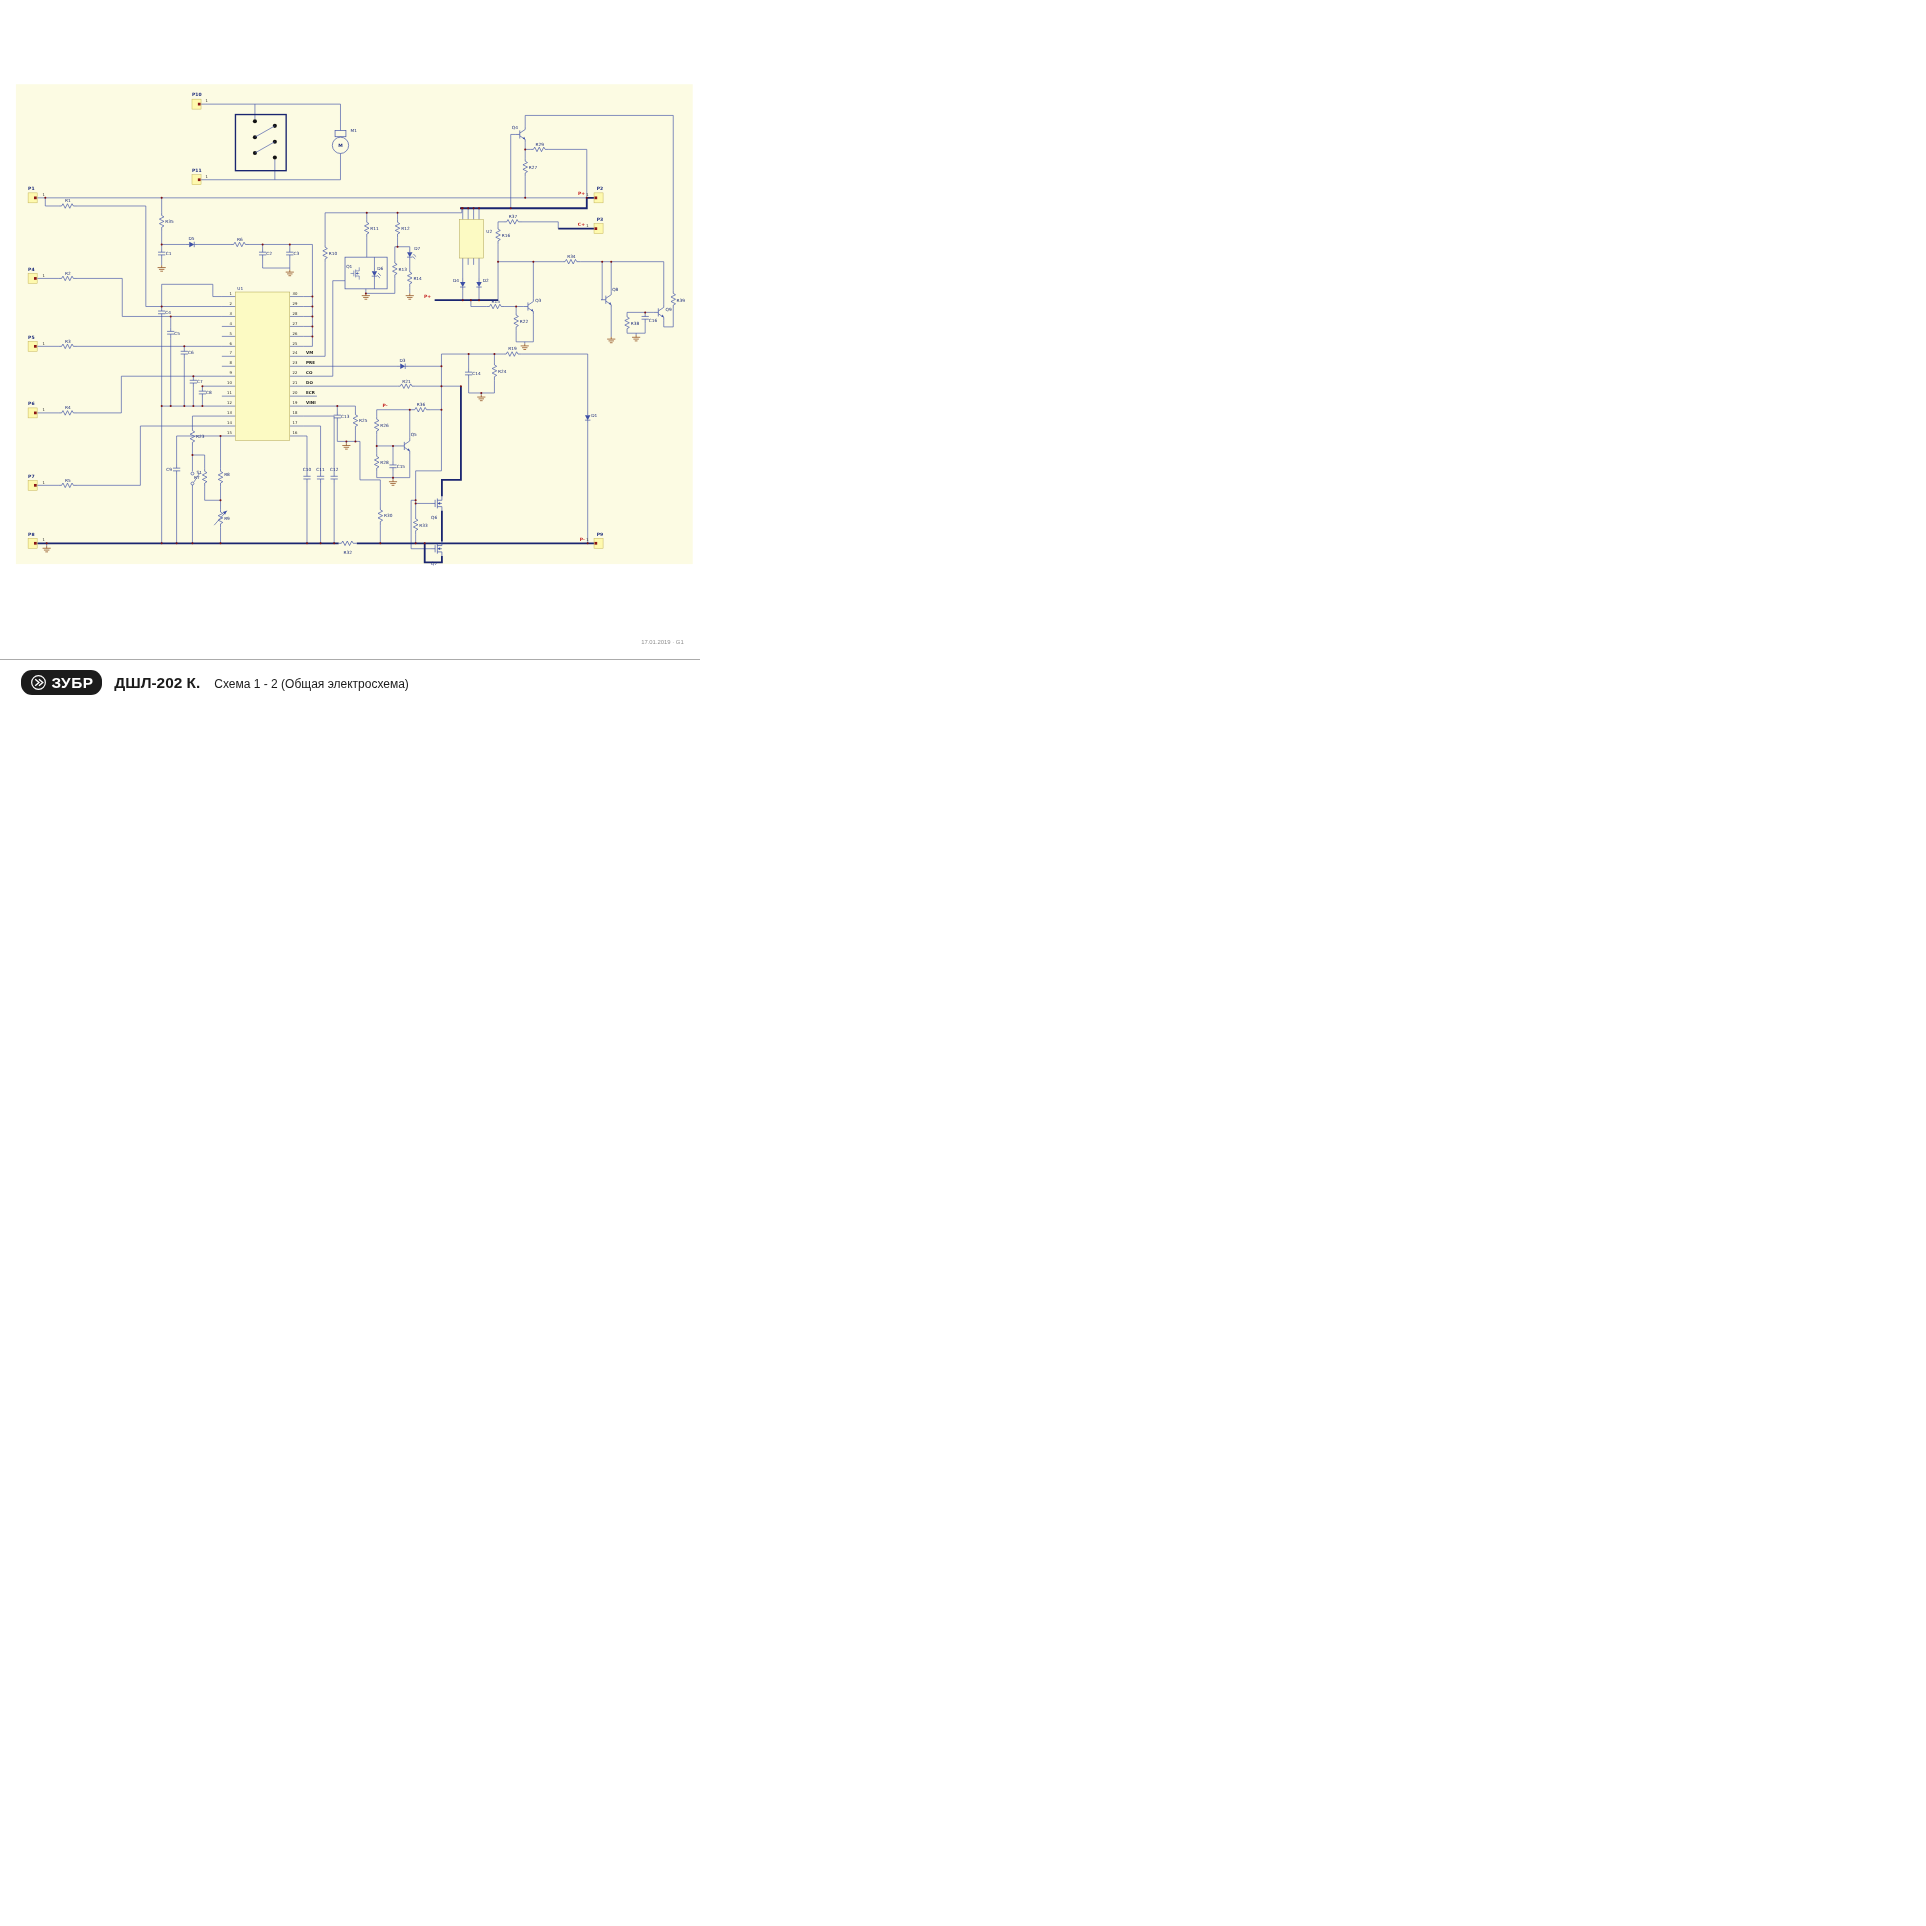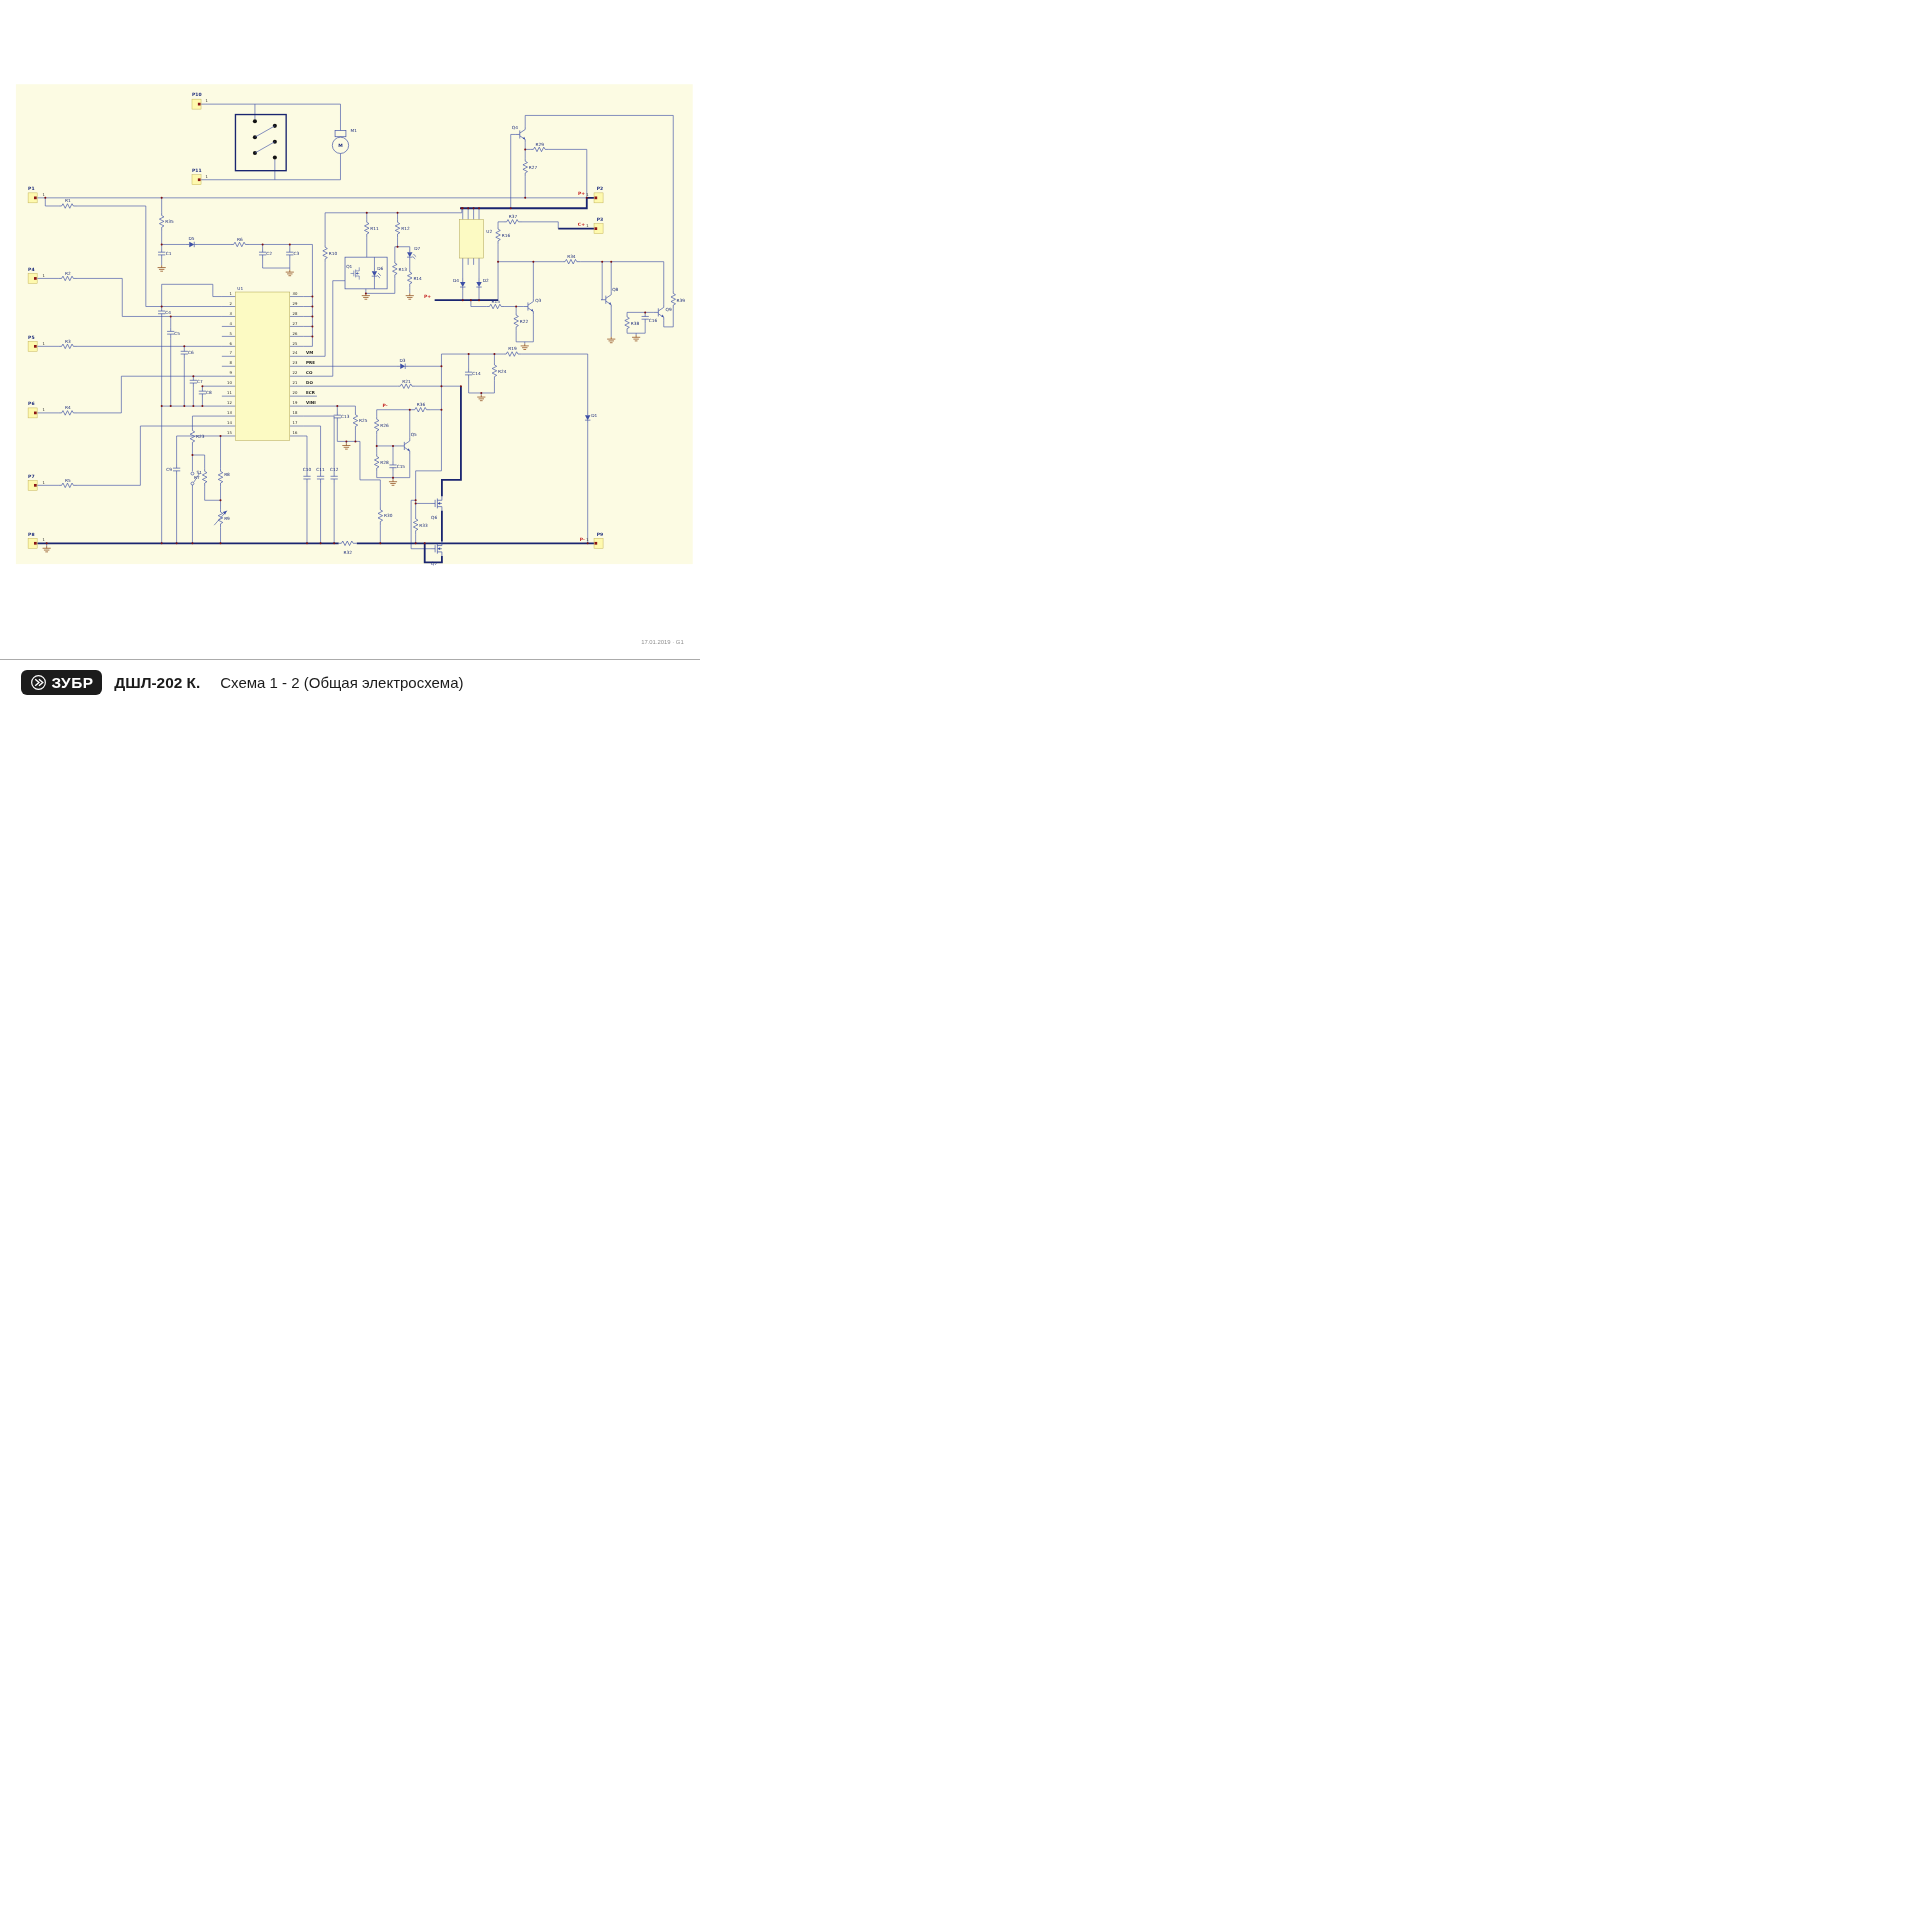--- a/index.html
+++ b/index.html
@@ -14,24 +14,24 @@
   .pn{font-size:8.5px;fill:#2b2b2b;}
   .sig{font-size:9px;font-weight:bold;fill:#1b1b1b;}
   .net{font-size:10px;font-weight:bold;fill:#C42323;}
   .cname{font-size:10px;font-weight:bold;fill:#1D2C7C;}
   .te{text-anchor:end;}
   .tm{text-anchor:middle;}
   .corner-date{position:absolute;right:16.3px;top:639px;font-size:5.9px;color:#8f8f8f;}
   .divider{position:absolute;left:0;top:659px;width:100%;height:0;border-top:0.5px solid #ababab;}
   .footer{position:absolute;left:21px;top:670px;display:flex;align-items:center;gap:11.8px;}
   .logo{display:flex;align-items:center;gap:4.5px;background:#1c1c1c;color:#ffffff;
-        height:25px;padding:0 9px;border-radius:6px;font-weight:bold;font-size:15.4px;letter-spacing:0.5px;}
+        height:25px;padding:0 9px;border-radius:11px;font-weight:bold;font-size:15.4px;letter-spacing:0.5px;}
   .title-line{color:#1b1b1b;white-space:nowrap;}
   .model{font-size:15.4px;font-weight:bold;}
-  .subtitle{font-size:15px;font-weight:normal;margin-left:18px;}
+  .subtitle{font-size:12px;font-weight:normal;margin-left:12px;}
 </style>
 </head>
 <body>
 
 <div class="page">
 
 <svg width="700" height="661" viewBox="0 0 1546 1460">
   <defs>
     <g id="res">
           <path class="sym" d="M-20 0H-14L-11 -5L-6 5L-1 -5L4 5L9 -5L12 0H20"></path>

